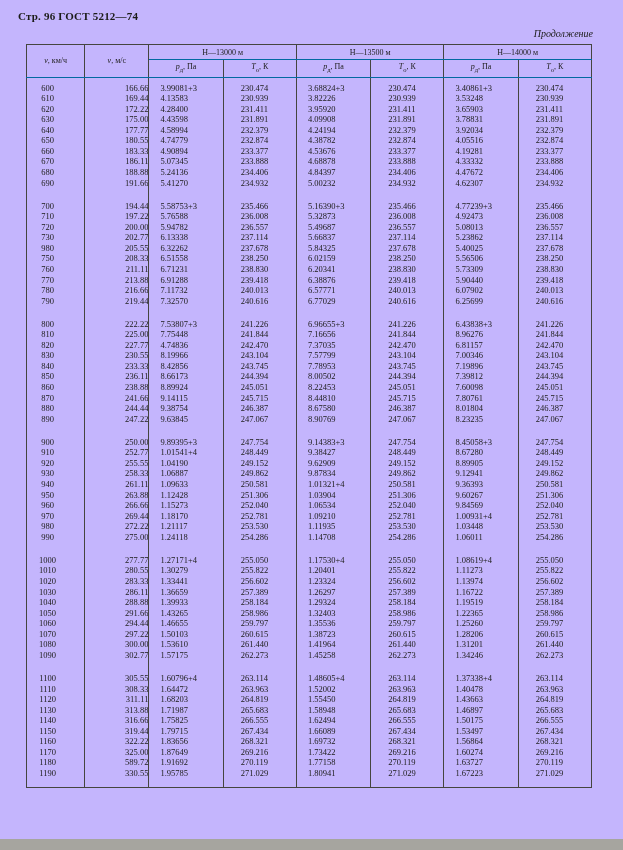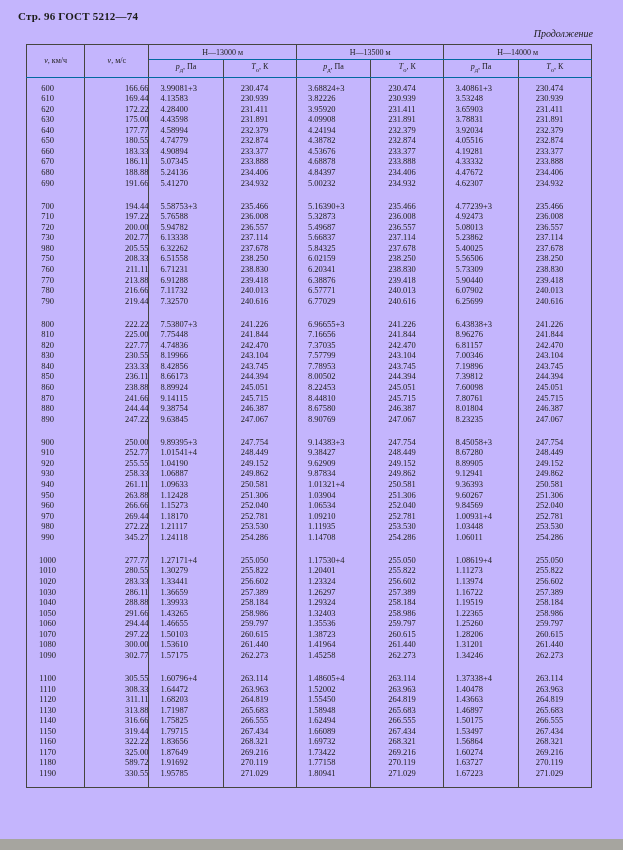--- a/index.html
+++ b/index.html
@@ -483,21 +483,21 @@
           <td>272.22</td>
           <td>1.21117</td>
           <td>253.530</td>
           <td>1.11935</td>
           <td>253.530</td>
           <td>1.03448</td>
           <td>253.530</td>
         </tr>
         <tr>
           <td>990</td>
-          <td>345.27</td>
+          <td>275.00</td>
           <td>1.24118</td>
           <td>254.286</td>
           <td>1.14708</td>
           <td>254.286</td>
           <td>1.06011</td>
           <td>254.286</td>
         </tr>
         <tr class="group-start">
           <td>1000</td>
           <td>277.77</td>

